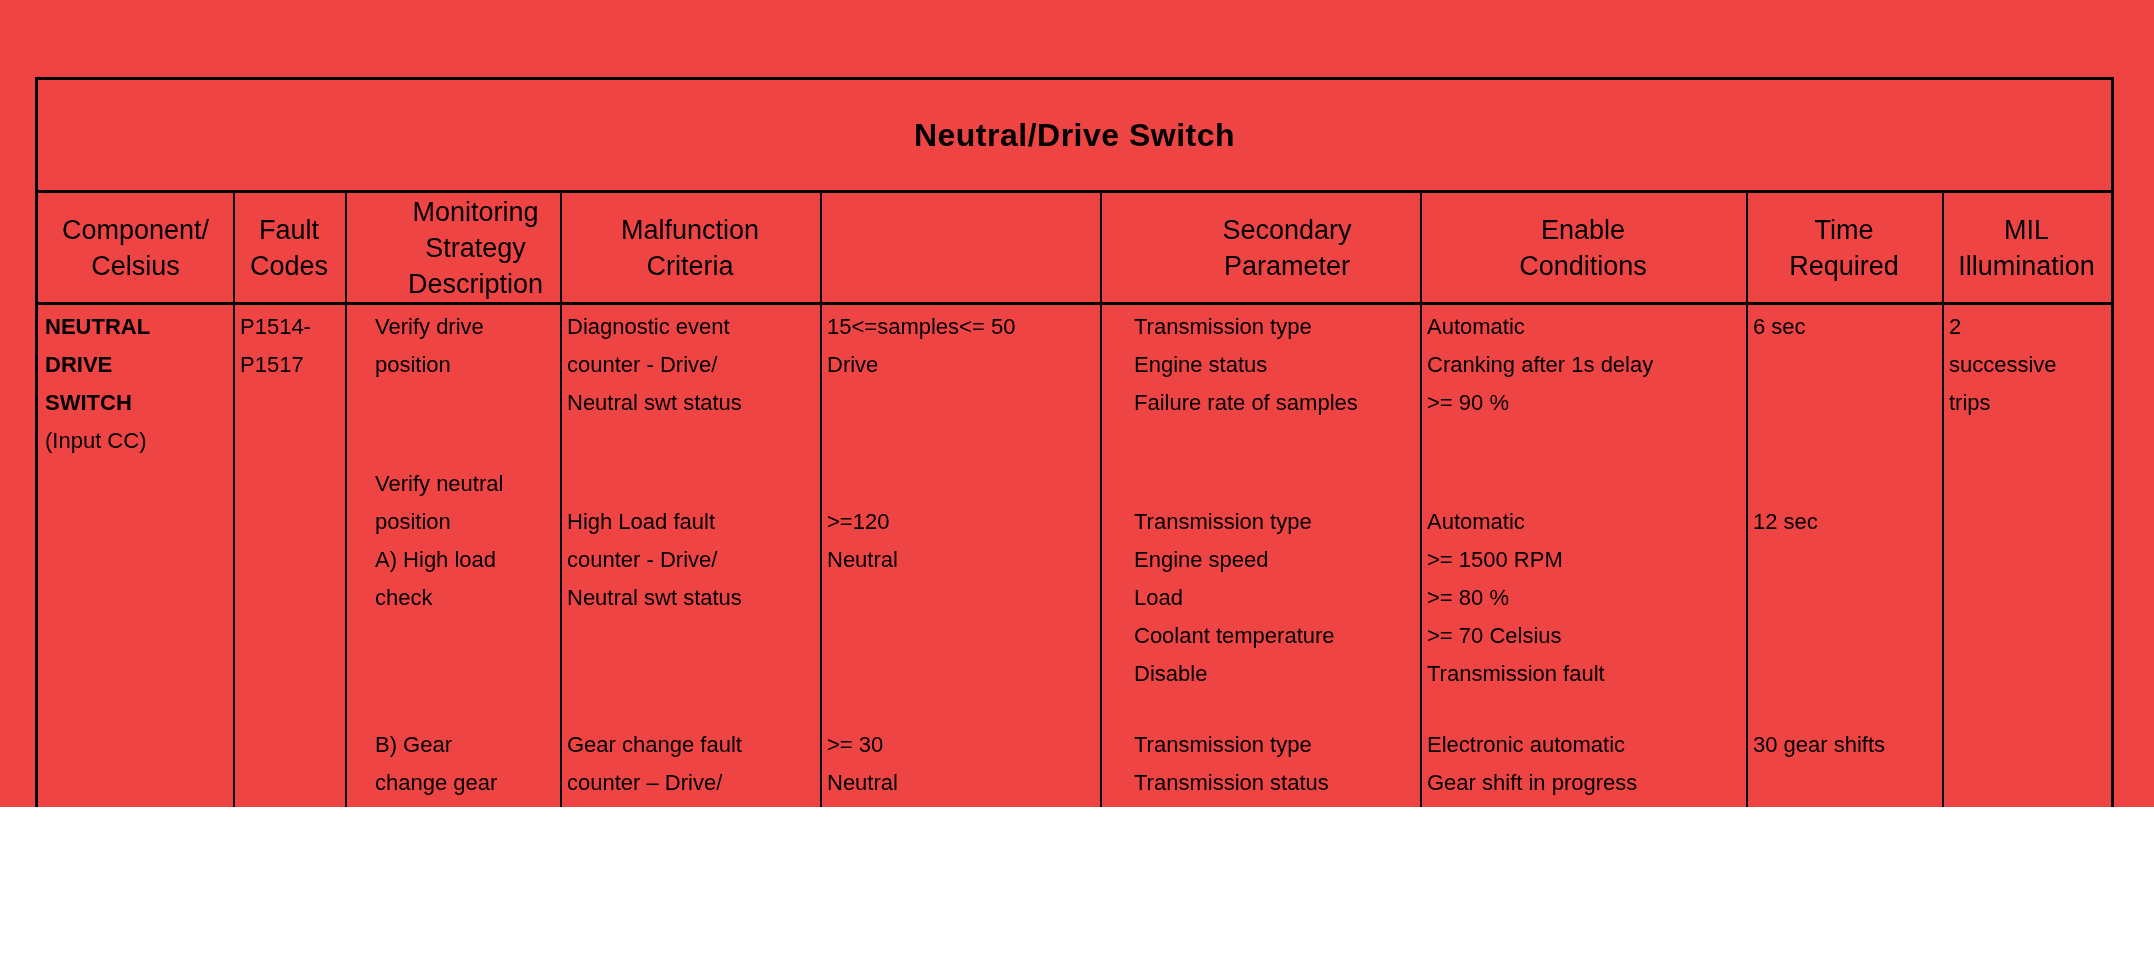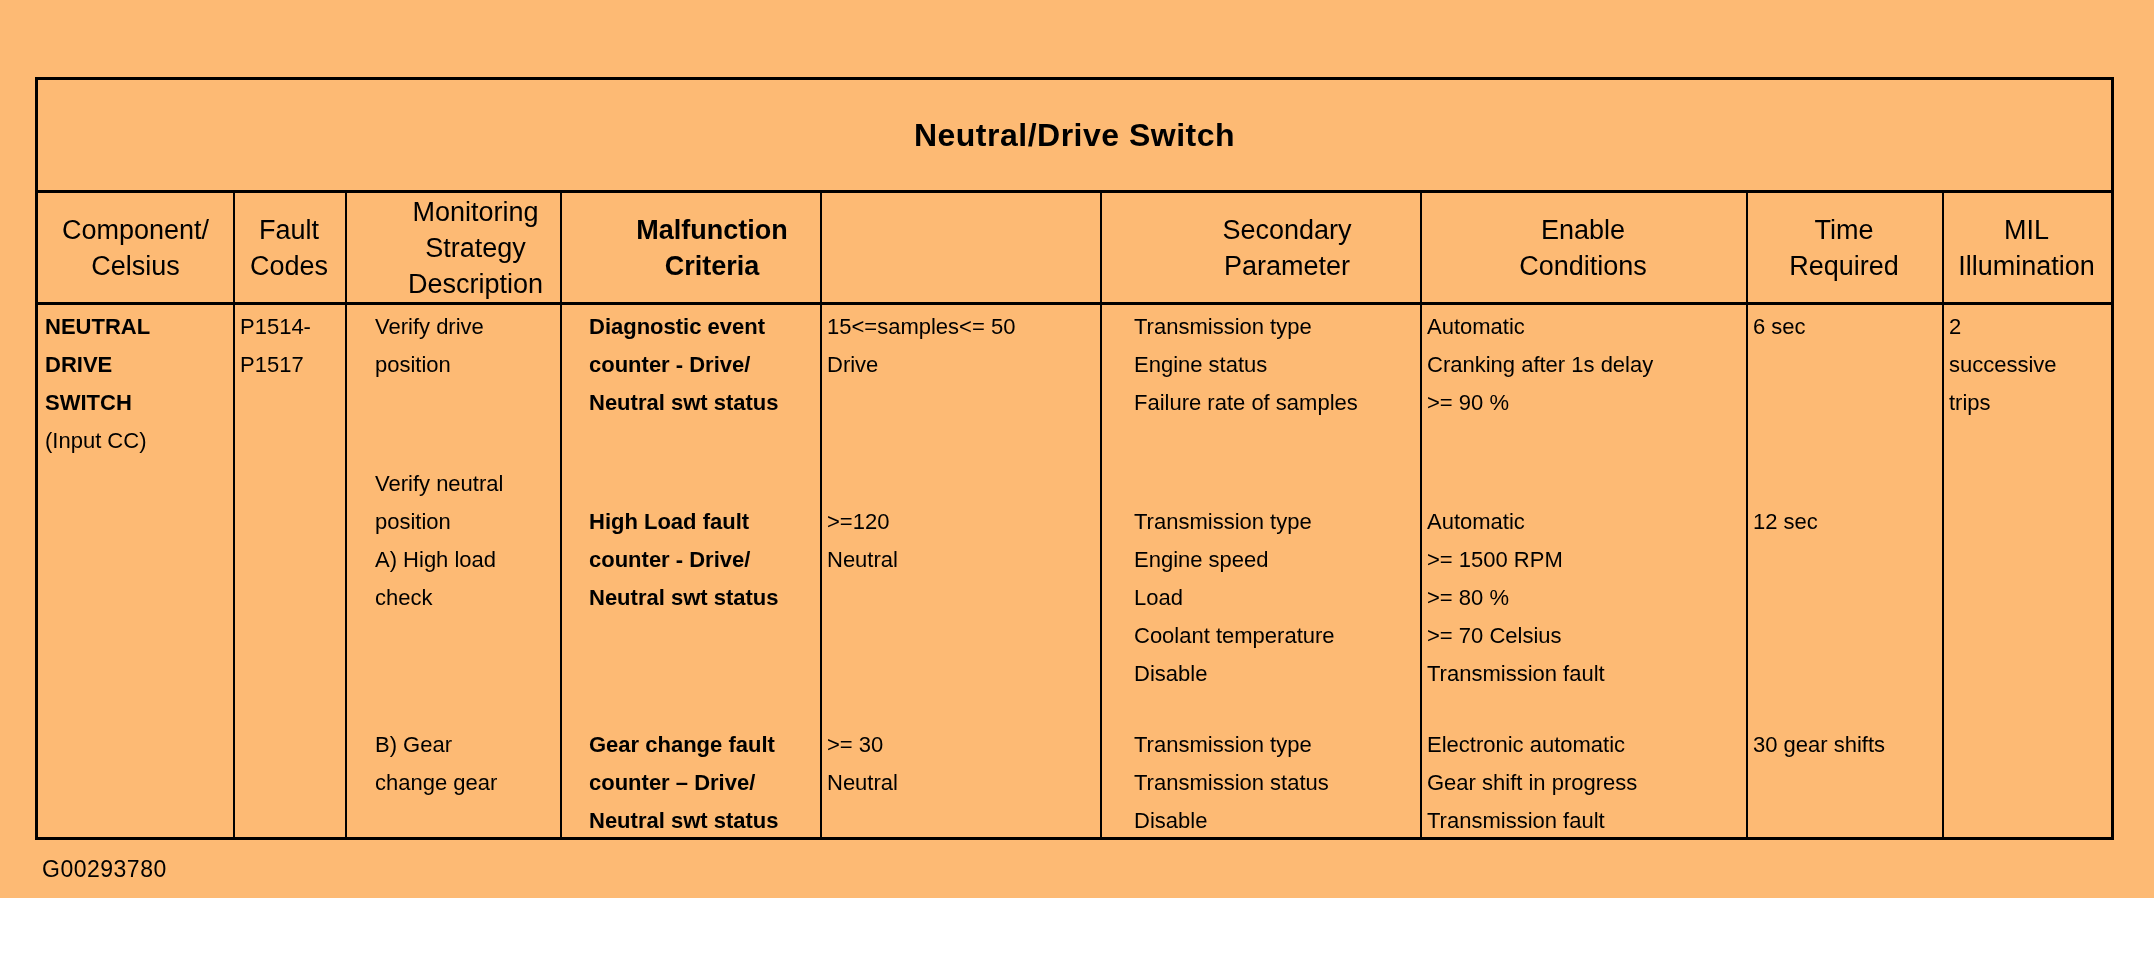--- a/index.html
+++ b/index.html
@@ -1,20 +1,20 @@
 <!DOCTYPE html>
 <html><head>
 <meta charset="utf-8">
 <style>
   html, body { margin: 0; padding: 0; background: #ffffff; }
   .page {
     position: relative;
     width: 2154px;
-    height: 898px;
-    background: #fdba74;
+    height: 807px;
+    background: #ef4444;
     color: #000000;
     font-family: "Liberation Sans", sans-serif;
     overflow: hidden;
   }
   .frame {
     position: absolute;
     left: 35px; top: 77px;
     width: 2079px; height: 763px;
     border: 3px solid #000000;
     box-sizing: border-box;
@@ -57,21 +57,21 @@
   }
   .tblock.bold { font-weight: bold; }
   .figure-label {
     position: absolute; left: 36px; top: 856px;
     font-size: 23px; letter-spacing: 0.5px; margin-left: 6px;
   }
   
   .c1 { left: 0px;    width: 195px; }
   .c2 { left: 195px;  width: 112px; }
   .c3 { left: 314px;  width: 215px; margin-left: 16px; }
-  .c4 { left: 544px;  width: 260px; font-weight: bold; }
+  .c4 { left: 522px;  width: 260px; }
   .c5 { left: 782px;  width: 280px; }
   .c6 { left: 1089px; width: 320px; }
   .c7 { left: 1382px; width: 326px; }
   .c8 { left: 1708px; width: 196px; }
   .c9 { left: 1904px; width: 169px; }
   .v1 { left: 195px; }  .v2 { left: 307px; }  .v3 { left: 522px; }
   .v4 { left: 782px; }  .v5 { left: 1062px; } .v6 { left: 1382px; }
   .v7 { left: 1708px; } .v8 { left: 1904px; }
   .g1 { top: 6px; }
   .g2mon { top: 163px; }

